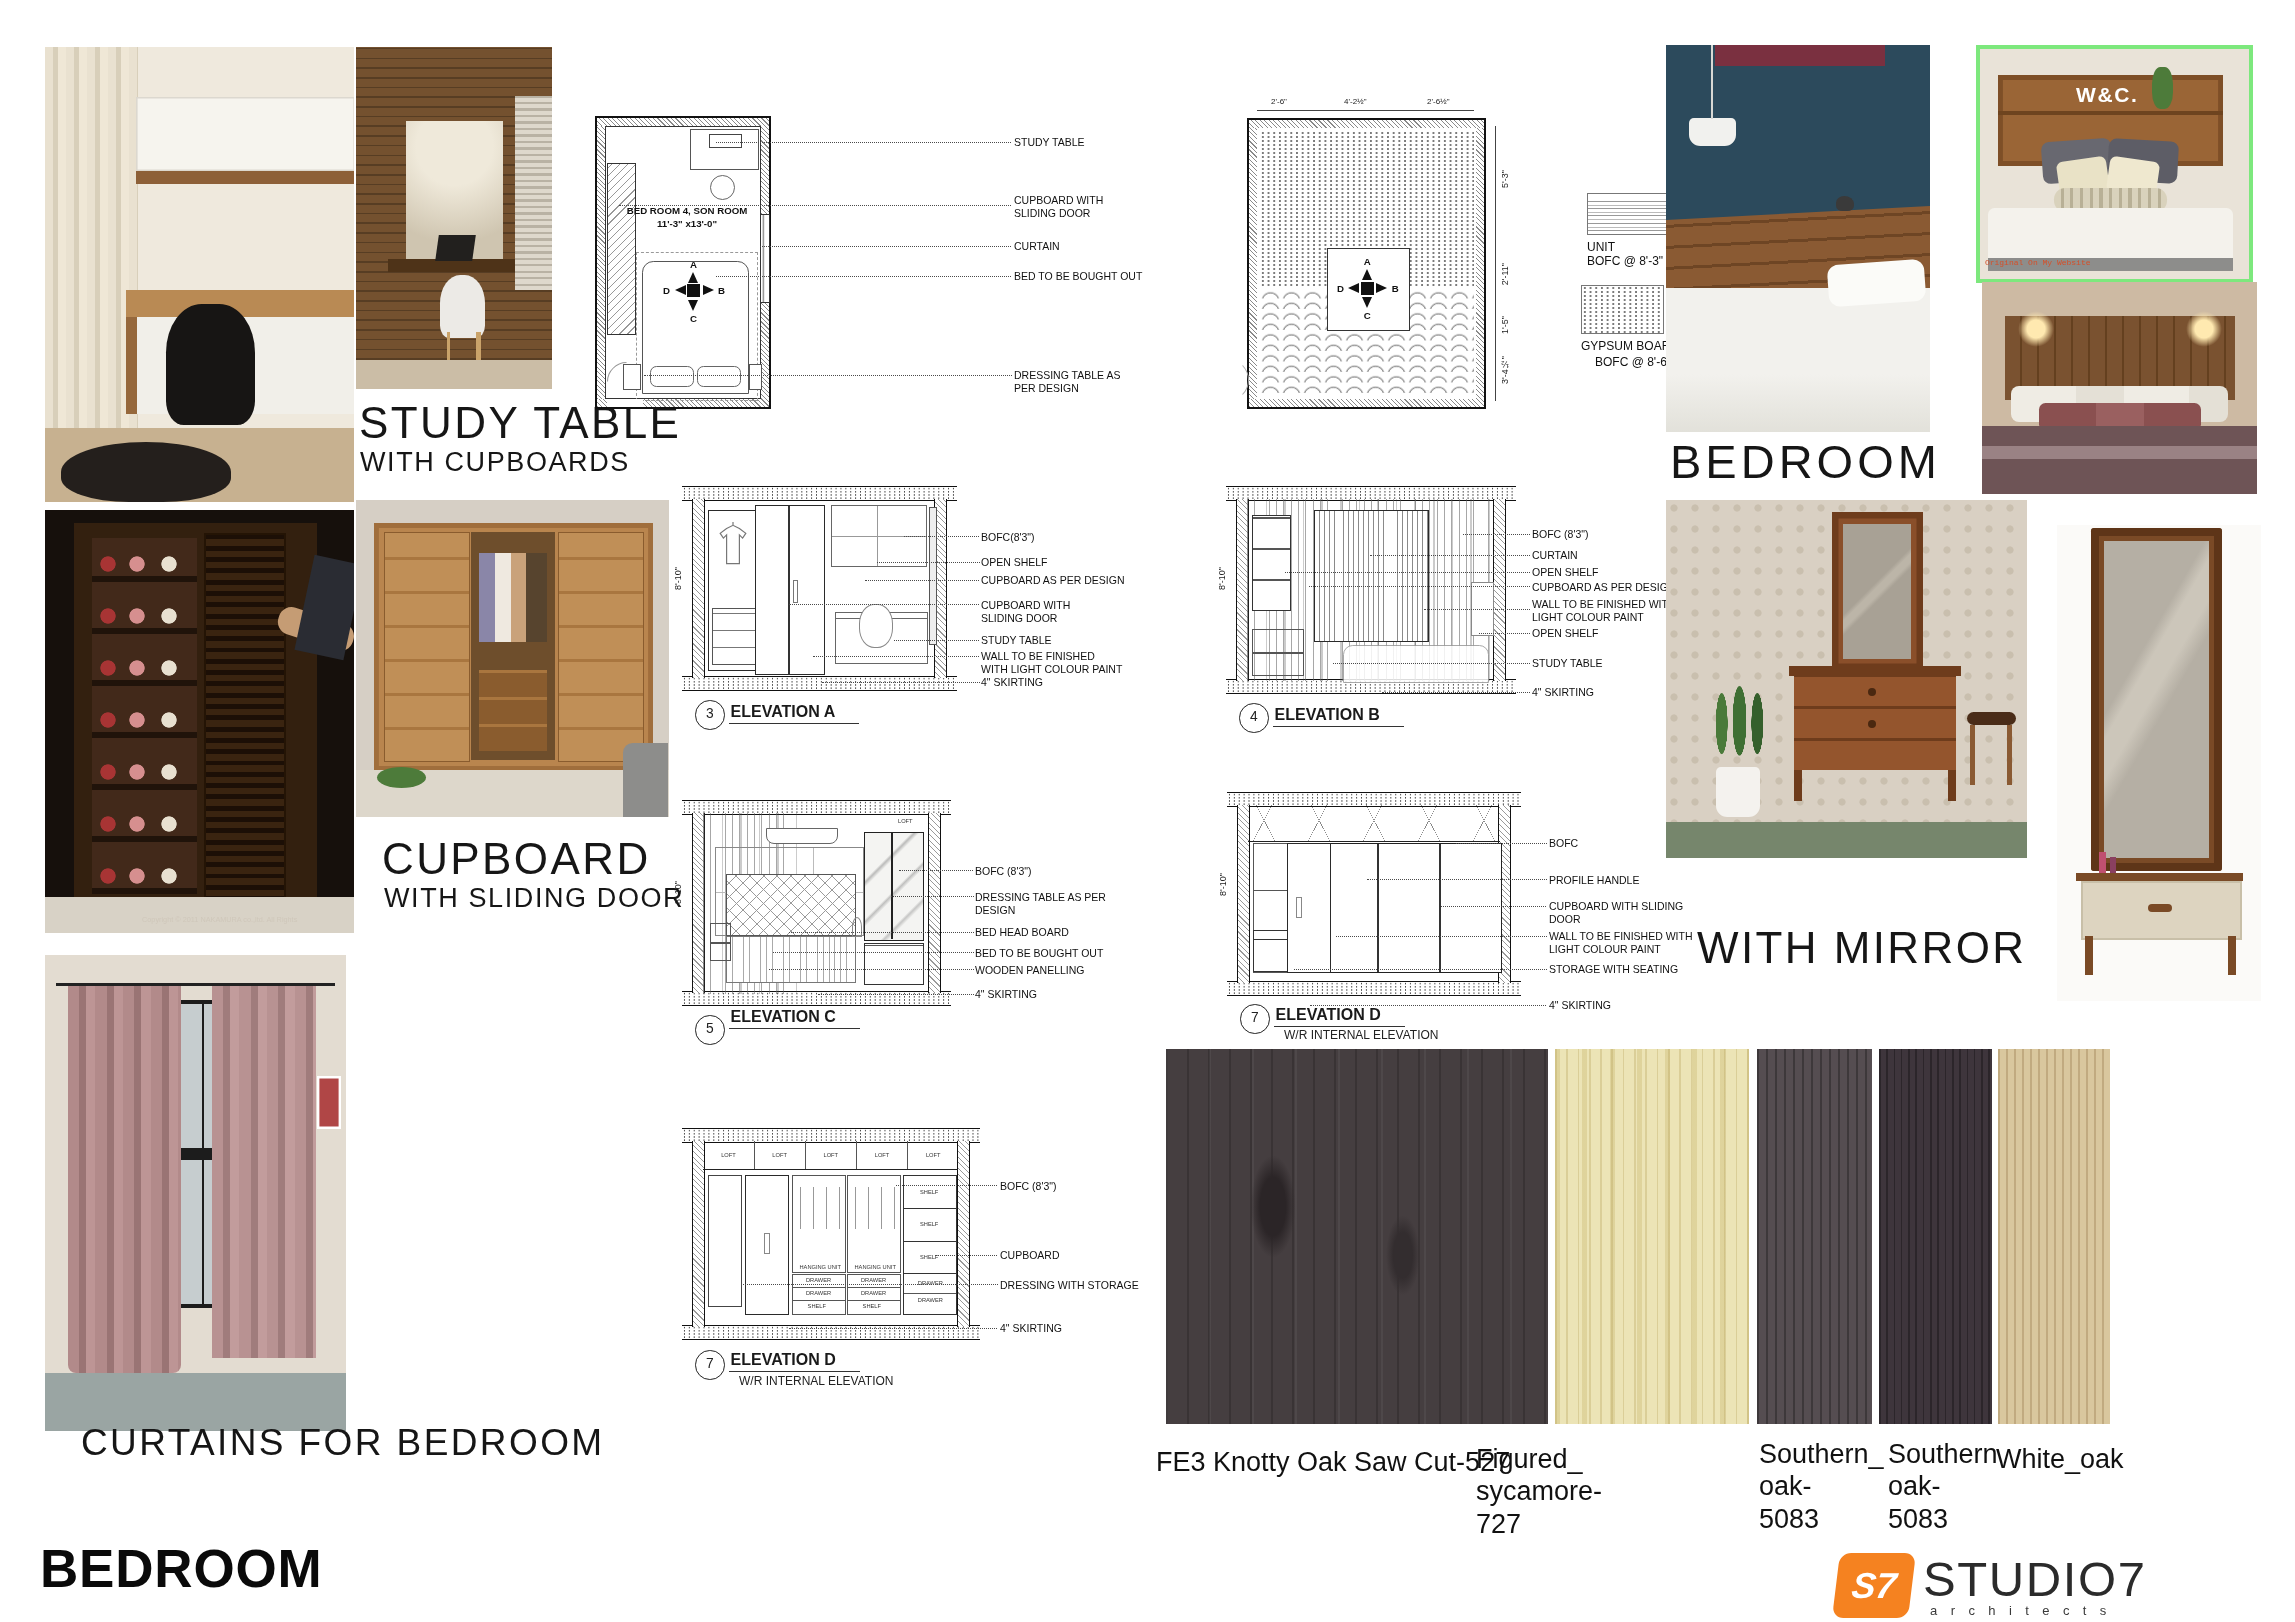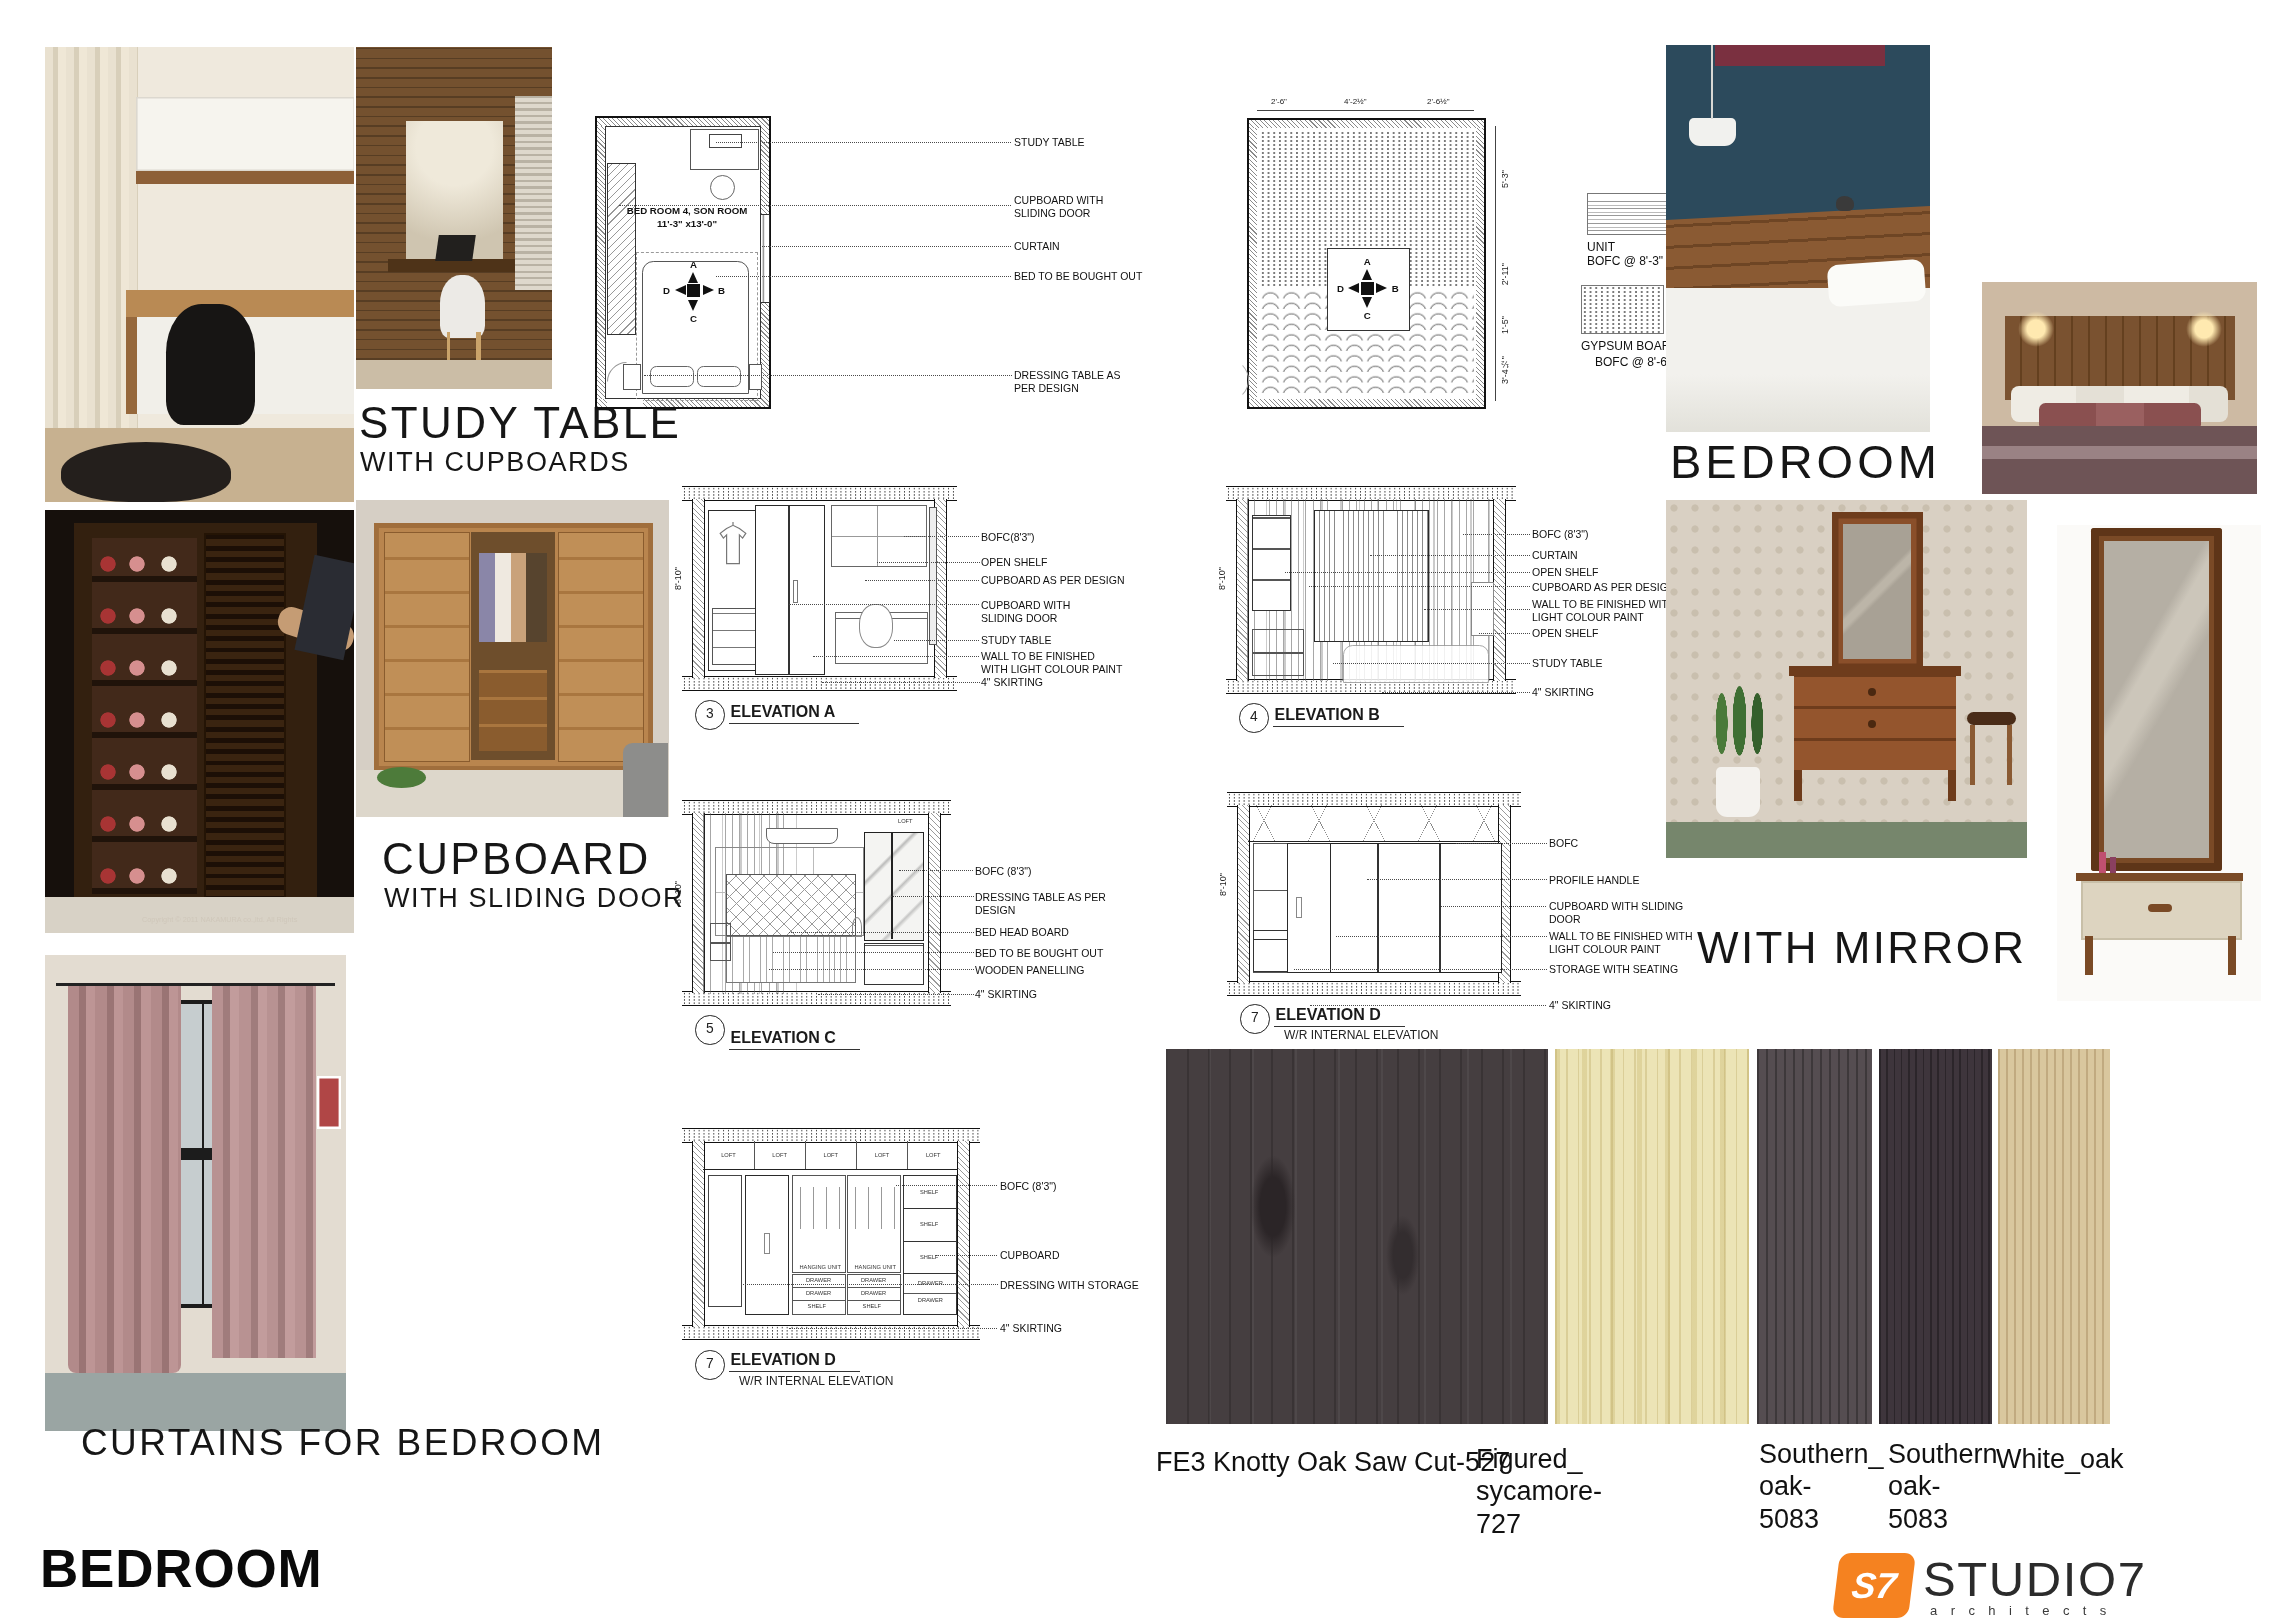--- a/index.html
+++ b/index.html
@@ -298,21 +298,21 @@
       <div class="abs quilt" style="left:34px;top:74px;width:128px;height:60px;border:1.6px solid #555;background-color:#fff;"></div>
       <div class="abs" style="left:34px;top:136px;width:128px;height:45px;border:0.8px solid #777;background:repeating-linear-gradient(90deg,#fff 0 4.9px,#aaa 4.9px 5.7px);"></div>
       <div class="tbox" style="left:18px;top:123px;width:19.4px;height:36px;background:linear-gradient(0deg,transparent 0 16px,#555 16px 18px,transparent 18px);"></div>
       <div class="abs mirror" style="left:172px;top:32px;width:58px;height:107px;border:1.6px solid #222;"></div>
       <div class="abs" style="left:199px;top:32px;width:1.6px;height:107px;background:#222;"></div>
       <div class="tbox" style="left:172px;top:143px;width:58px;height:40px;background:repeating-linear-gradient(0deg,#fff 0 18.6px,#555 18.6px 19.4px);border:1.6px solid #333;"></div>
       <div class="tiny" style="left:206px;top:18px;">LOFT</div>
       <div class="abs" style="left:160px;top:117px;width:8px;height:18px;border:0.8px solid #888;border-radius:50% 50% 0 0;"></div>
     </div>
     <div class="mark" style="left:3.2px;top:215px;">5</div>
-    <div class="etitle" style="left:37px;top:229px;text-align:right;">ELEVATION C</div>
+    <div class="etitle" style="left:37px;top:208px;text-align:right;">ELEVATION C</div>
     <div class="vdim" style="left:-19.4px;top:81px;">8'-10"</div>
     <div class="ld" style="left:207px;top:70px;width:74px;"></div>
     <div class="co" style="left:283px;top:65px;width:154px;">BOFC (8'3")</div>
     <div class="ld" style="left:199px;top:96px;width:83px;"></div>
     <div class="co" style="left:283px;top:91px;width:138px;">DRESSING TABLE AS PER DESIGN</div>
     <div class="ld" style="left:97px;top:132px;width:185px;"></div>
     <div class="co" style="left:283px;top:126px;width:154px;">BED HEAD BOARD</div>
     <div class="ld" style="left:81px;top:152px;width:201px;"></div>
     <div class="co" style="left:283px;top:147px;width:162px;">BED TO BE BOUGHT OUT</div>
     <div class="ld" style="left:77px;top:169px;width:205px;"></div>
@@ -421,20 +421,34 @@
   <div class="photo" style="left:1666px;top:45px;width:264px;height:387px;background:#2c4a5c;">
     <div class="abs" style="left:49px;top:0;width:170px;height:21px;background:#7a3040;"></div>
     <div class="abs" style="left:23px;top:73px;width:47px;height:27.5px;background:#f1f1ee;border-radius:4.9px 4.9px 11.3px 11.3px;"></div>
     <div class="abs" style="left:45px;top:0;width:2.4px;height:74px;background:#d8d8d4;"></div>
     <div class="abs" style="left:0;top:168px;width:264px;height:89px;background:repeating-linear-gradient(0deg,#8a5a33 0 18px,#6e4524 18px 21px);transform:skewY(-3deg);"></div>
     <div class="abs" style="left:170px;top:151px;width:18px;height:14.6px;background:#3a3a3a;border-radius:50% 60% 40% 40%;"></div>
     <div class="abs" style="left:0;top:243px;width:264px;height:144px;background:linear-gradient(180deg,#f2f1ed 0 60%,#e2e1da 100%);"></div>
     <div class="abs" style="left:162px;top:217px;width:97px;height:42px;background:#fbfbf8;border-radius:11.3px;transform:rotate(-4deg);"></div>
   </div>
 
+  <div class="photo" style="left:1976px;top:45px;width:269px;height:230px;background:#e9e3d8;border:4px solid #7de87d;">
+    <div class="abs" style="left:18px;top:26px;width:225px;height:91px;background:#9a6536;box-shadow:inset 0 0 0 4.9px #7e4f27;"></div>
+    <div class="abs" style="left:18px;top:62px;width:225px;height:4px;background:#6e441f;"></div>
+    <div class="abs" style="left:96px;top:34px;font-size:21px;font-weight:700;color:#fff;letter-spacing:1.6px;">W&amp;C.</div>
+    <div class="abs" style="left:172px;top:18px;width:21px;height:42px;background:#4d7b3a;border-radius:40%;"></div>
+    <div class="abs" style="left:62px;top:91px;width:70px;height:42px;background:#686870;border-radius:8px;transform:rotate(-4deg);"></div>
+    <div class="abs" style="left:128px;top:91px;width:70px;height:42px;background:#5d5d66;border-radius:8px;transform:rotate(3deg);"></div>
+    <div class="abs" style="left:78px;top:110px;width:50px;height:36px;background:#e9e2c6;border-radius:6.5px;transform:rotate(-8deg);"></div>
+    <div class="abs" style="left:128px;top:110px;width:50px;height:36px;background:#efe8cf;border-radius:6.5px;transform:rotate(8deg);"></div>
+    <div class="abs" style="left:74px;top:139px;width:113px;height:24px;background:repeating-linear-gradient(90deg,#d9d2bc 0 6.5px,#b8b096 6.5px 9.7px);border-radius:11.3px;"></div>
+    <div class="abs" style="left:8px;top:159px;width:245px;height:63px;background:#f4f2ec;border-radius:6.5px 6.5px 0 0;"></div>
+    <div class="abs" style="left:8px;top:209px;width:245px;height:13px;background:#8d8d8b;"></div>
+    <div class="abs" style="left:4.9px;top:209px;font-size:8px;color:#d4502a;font-family:'Liberation Mono',monospace;">Original On My Website</div>
+  </div>
 
   <div class="photo" style="left:1982px;top:282px;width:275px;height:212px;background:#cdbaa3;">
     <div class="abs" style="left:23px;top:34px;width:230px;height:84px;background:repeating-linear-gradient(90deg,#7a5230 0 14.6px,#64401f 14.6px 17px);"></div>
     <div class="abs" style="left:36px;top:29px;width:36px;height:36px;background:radial-gradient(circle,#ffe9b0 0 35%,rgba(255,233,176,0) 70%);"></div>
     <div class="abs" style="left:204px;top:29px;width:36px;height:36px;background:radial-gradient(circle,#ffe9b0 0 35%,rgba(255,233,176,0) 70%);"></div>
     <div class="abs" style="left:29px;top:104px;width:217px;height:36px;background:linear-gradient(90deg,#efece4 0 65px,#e4e0d6 65px 113px,#efece4 113px 178px,#e4e0d6 178px);border-radius:8px;"></div>
     <div class="abs" style="left:57px;top:121px;width:162px;height:27.5px;background:linear-gradient(90deg,#8a5050 0 57px,#9a6060 57px 105px,#8a5050 105px);border-radius:6.5px;"></div>
     <div class="abs" style="left:0;top:144px;width:275px;height:68px;background:linear-gradient(180deg,#6e5456 0 30%,#9a8284 30% 48%,#6e5456 48% 100%);"></div>
   </div>
 

